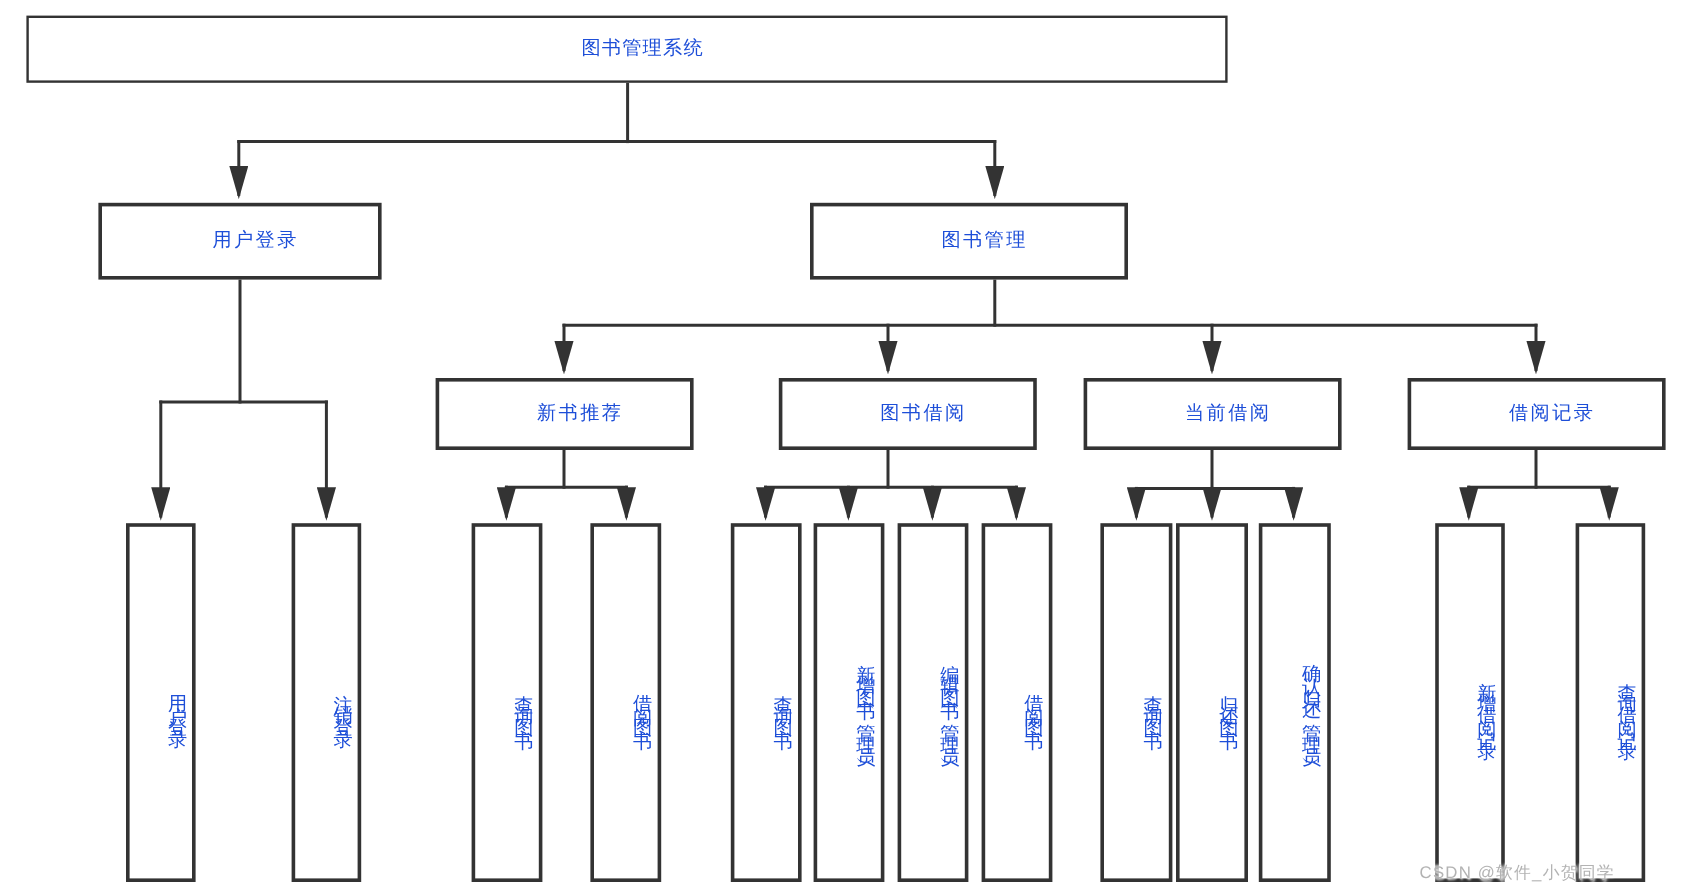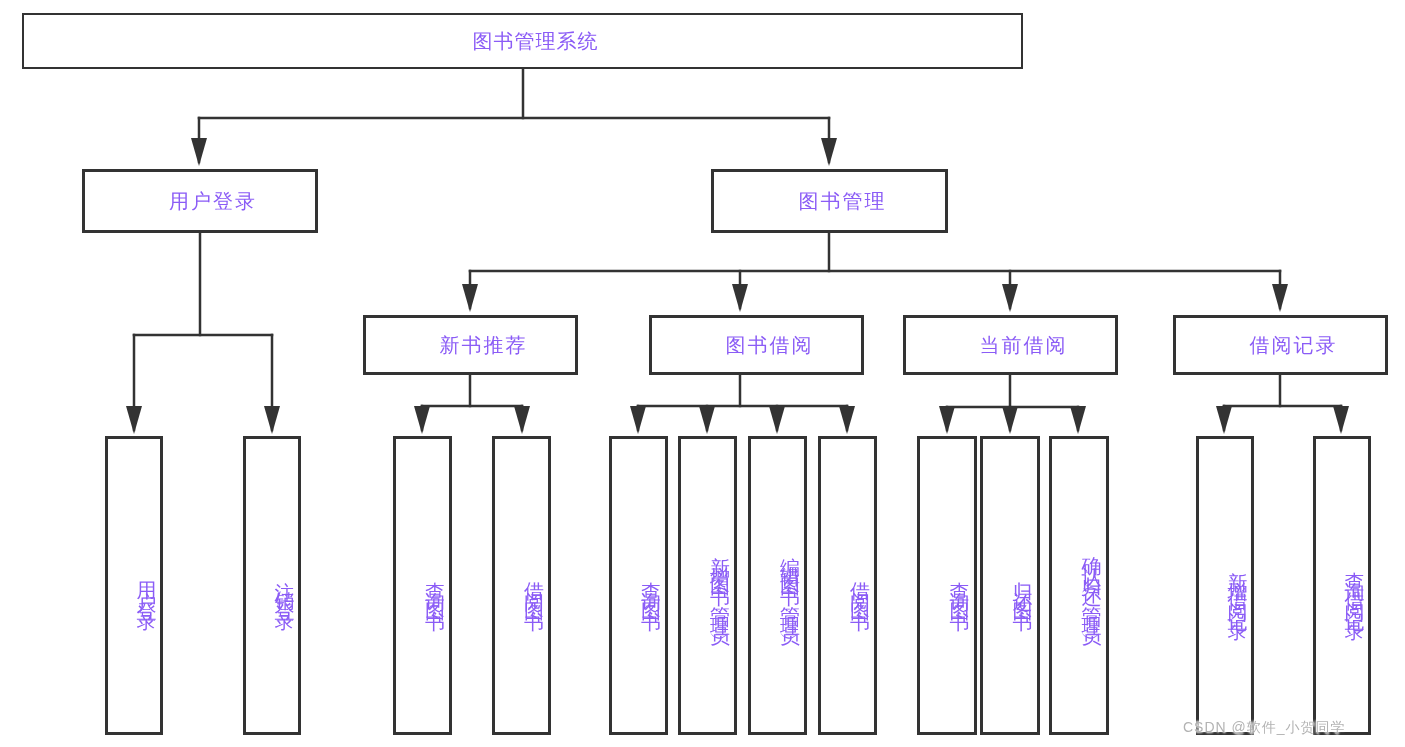--- a/index.html
+++ b/index.html
@@ -15,25 +15,25 @@
   #connectors {
     position: absolute;
     left: 0; top: 0;
     z-index: 1;
   }
   .box {
     position: absolute;
     box-sizing: border-box;
     background: #ffffff;
     border: 3px solid #333333;
-    color: #8b5cf6;
+    color: #1d4ed8;
     display: flex;
     align-items: center;
     justify-content: center;
-    font-size: 20px;
+    font-size: 16px;
     letter-spacing: 2px;
     z-index: 2;
     text-align: center;
     line-height: 1;
     padding-left: 26px;
   }
   .box.root { border-width: 2px; letter-spacing: 1px; }
   .vbox {
     writing-mode: vertical-rl;
     text-orientation: mixed;
@@ -117,21 +117,21 @@
         <line x1="1224" y1="406" x2="1341" y2="406"></line>
         <line x1="1224" y1="406" x2="1224" y2="430" marker-end="url(#arrow)"></line>
         <line x1="1341" y1="406" x2="1341" y2="430" marker-end="url(#arrow)"></line>
       </g>
     </g>
   </svg>
 
   <div class="box root" style="left:22px; top:13px; width:1001px; height:56px;">图书管理系统</div>
 
   <div class="box" style="left:82px; top:169px; width:236px; height:64px;">用户登录</div>
-  <div class="box" style="left:711px; top:169px; width:237px; height:64px;">图书管理</div>
+  <div class="box" style="left:675px; top:169px; width:265px; height:64px;">图书管理</div>
 
   <div class="box" style="left:363px; top:315px; width:215px; height:60px;">新书推荐</div>
   <div class="box" style="left:633px; top:315px; width:215px; height:60px;margin-left:16px;">图书借阅</div>
   <div class="box" style="left:1173px; top:315px; width:215px; height:60px;">借阅记录</div>
   <div class="box" style="left:903px; top:315px; width:215px; height:60px;">当前借阅</div>
 
   <div class="box vbox" style="left:105px; top:436px; width:58px; height:299px;">用户登录</div>
   <div class="box vbox" style="left:243px; top:436px; width:58px; height:299px;">注销登录</div>
 
   <div class="box vbox" style="left:393px; top:436px; width:59px; height:299px;">查询图书</div>

